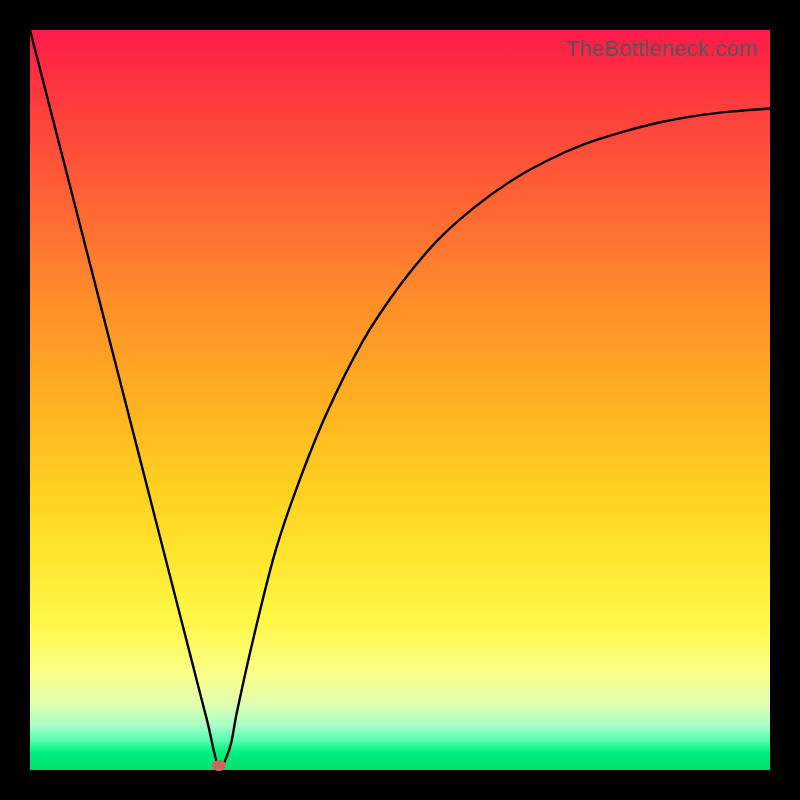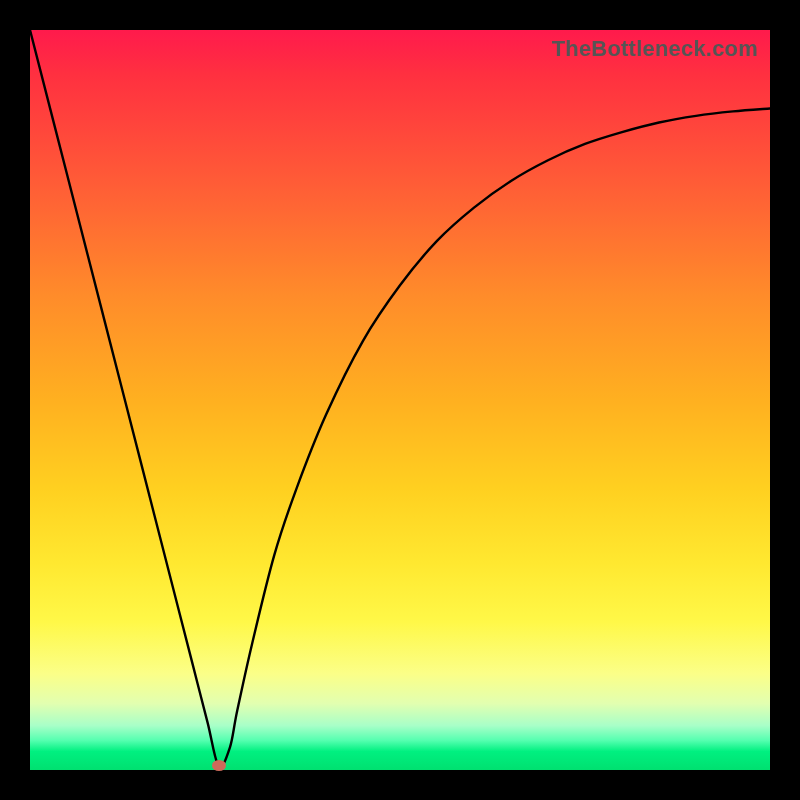--- a/index.html
+++ b/index.html
@@ -33,21 +33,21 @@
       #00f080 97.5%,
       #00e070 100%
     );
   }
   .watermark {
     position: absolute;
     top: 6px;
     right: 12px;
     color: #555;
     font-size: 22px;
-    font-weight: 700;
+    font-weight: 400;
     letter-spacing: 0.2px;
     user-select: none;
   }
   svg.curve {
     position: absolute;
     left: 0;
     top: 0;
     width: 740px;
     height: 740px;
   }

